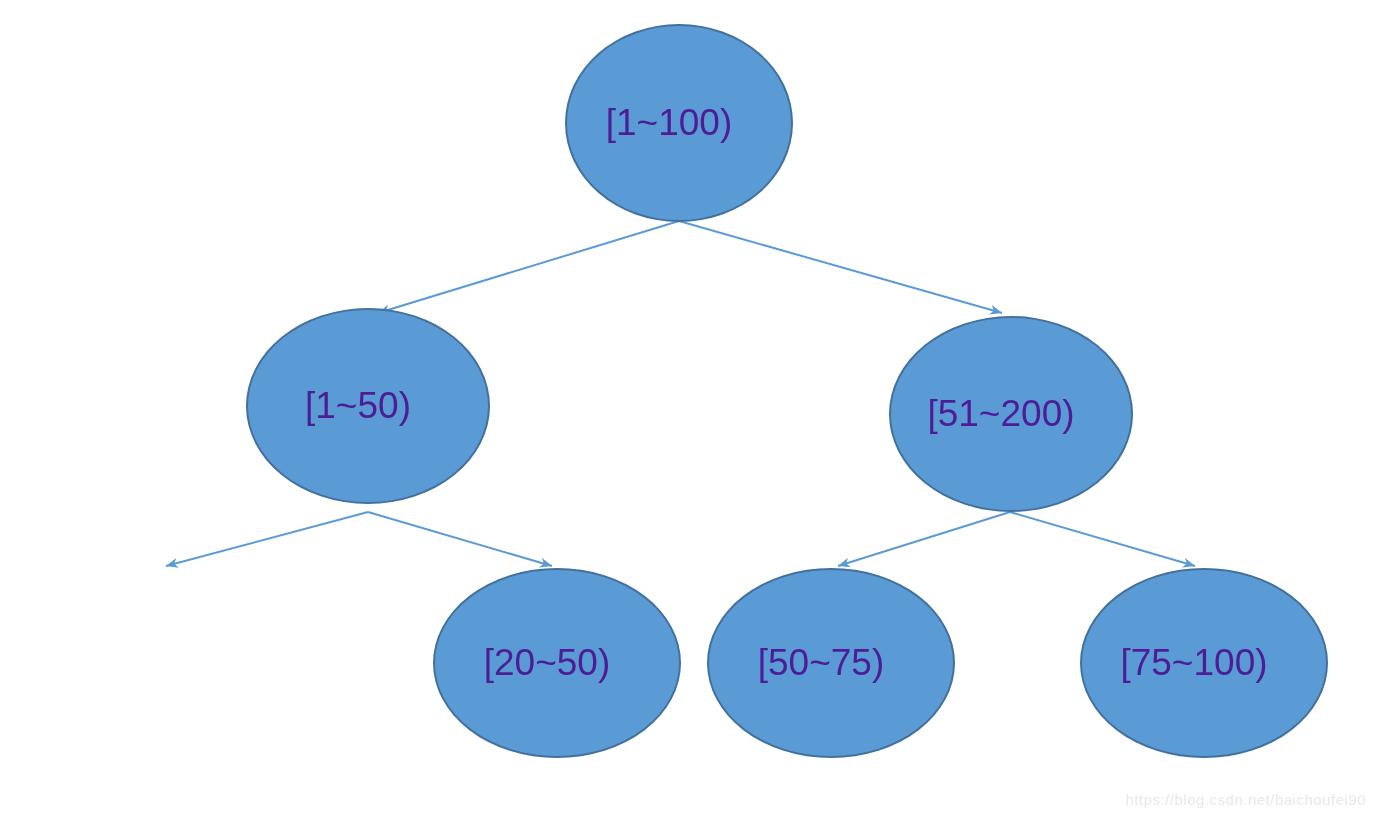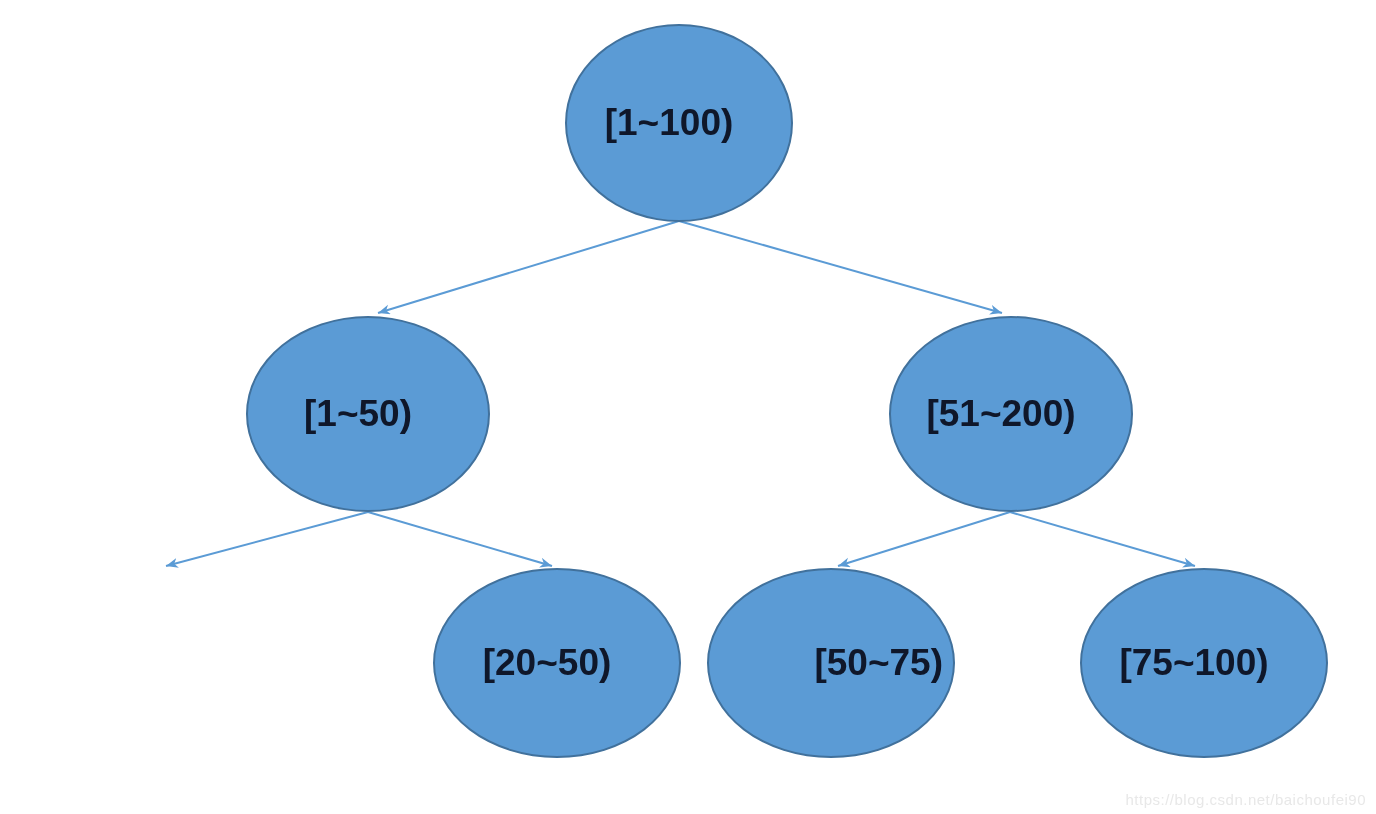--- a/index.html
+++ b/index.html
@@ -26,32 +26,32 @@
     position: absolute;
     border-radius: 50%;
     background: #5b9bd5;
     border: 2px solid #41719c;
     box-sizing: border-box;
     display: flex;
     align-items: center;
     justify-content: center;
   }
   .node-label {
-    color: #0f172a;
+    color: #4c1d95;
     font-size: 37px;
-    font-weight: bold;
+    font-weight: normal;
     white-space: nowrap;
     transform: translateX(-10px);
   }
   .node-root  { left: 565px;  top: 24px;  width: 228px; height: 198px; }
-  .node-l     { left: 246px;  top: 316px; width: 244px; height: 196px; text-align: right; }
+  .node-l     { left: 246px;  top: 308px; width: 244px; height: 196px; text-align: right; }
   .node-r     { left: 889px;  top: 316px; width: 244px; height: 196px; }
   .node-ll    { left: 36px;   top: 568px; width: 248px; height: 190px; }
   .node-lr    { left: 433px;  top: 568px; width: 248px; height: 190px; }
-  .node-rl    { left: 707px;  top: 568px; width: 248px; height: 190px; justify-content: flex-end; }
+  .node-rl    { left: 707px;  top: 568px; width: 248px; height: 190px; }
   .node-rr    { left: 1080px; top: 568px; width: 248px; height: 190px; }
   .watermark {
     position: absolute;
     right: 10px;
     bottom: 6px;
     color: #e8e8e8;
     font-size: 15px;
     letter-spacing: 0.5px;
   }
 </style>

